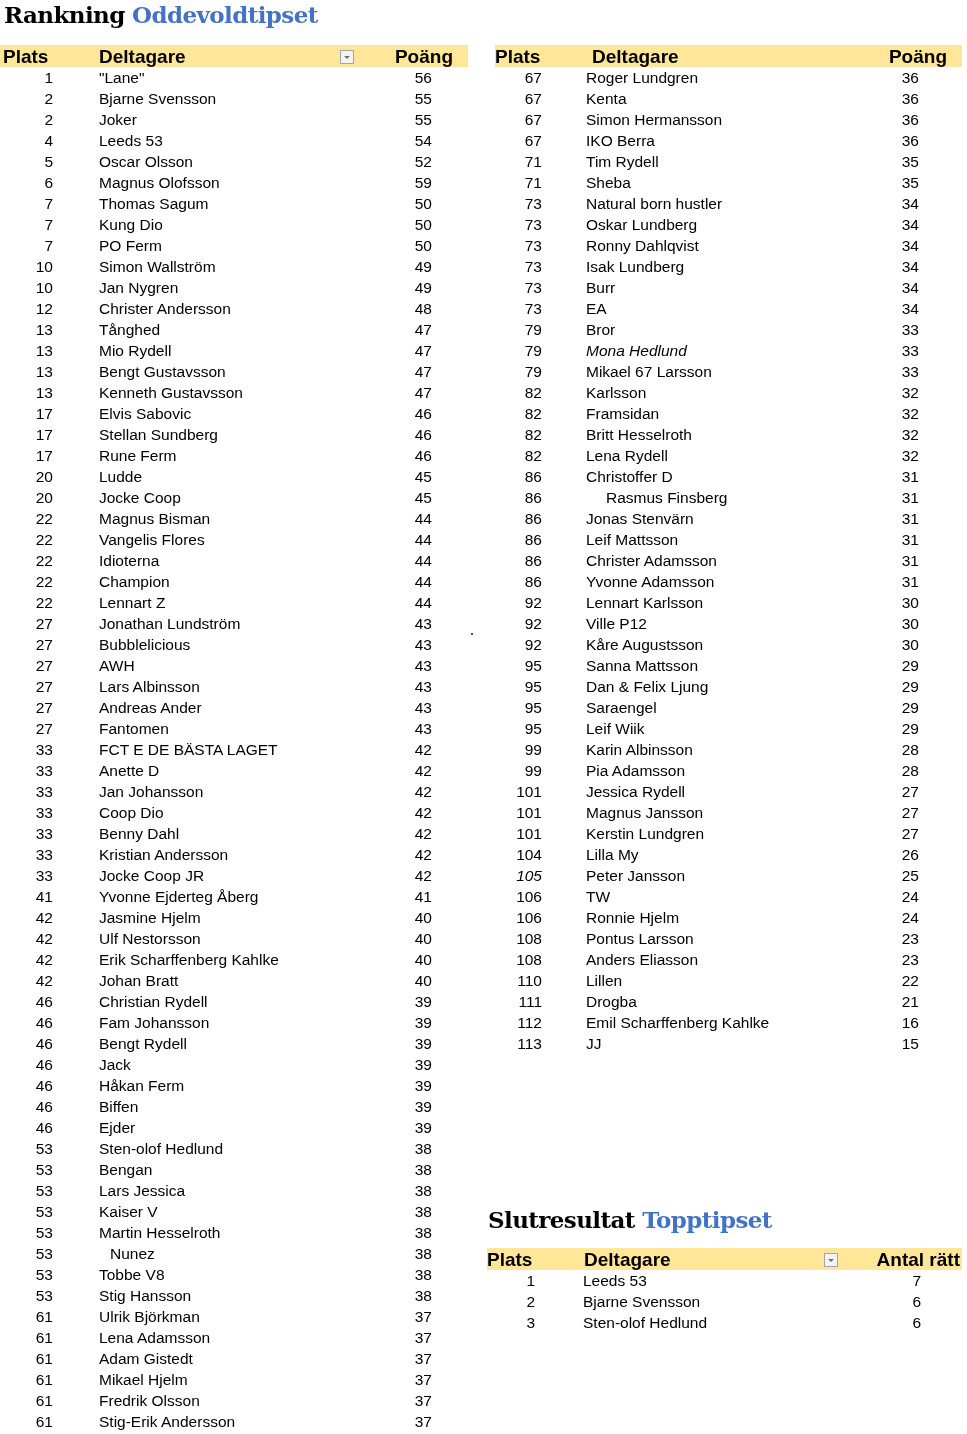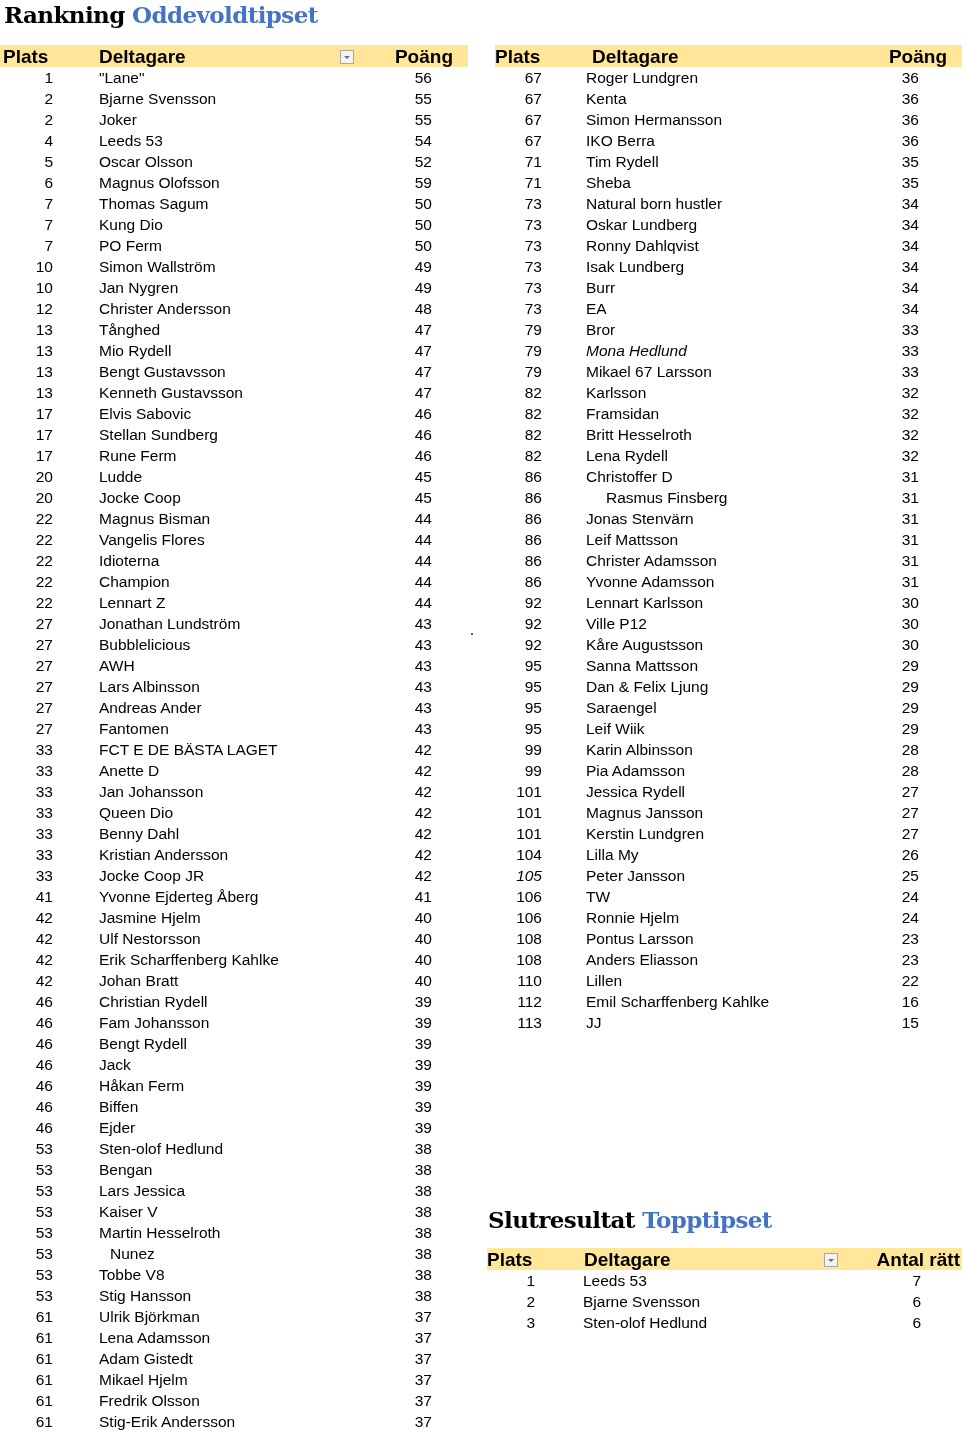--- a/index.html
+++ b/index.html
@@ -202,21 +202,21 @@
         <span style="left: 99px;">Anette D</span>
         <span class="num" style="right: 36px;">42</span>
       </div>
       <div class="row">
         <span class="num" style="right: 415px;">33</span>
         <span style="left: 99px;">Jan Johansson</span>
         <span class="num" style="right: 36px;">42</span>
       </div>
       <div class="row">
         <span class="num" style="right: 415px;">33</span>
-        <span style="left: 99px;">Queen Dio</span>
+        <span style="left: 99px;">Coop Dio</span>
         <span class="num" style="right: 36px;">42</span>
       </div>
       <div class="row">
         <span class="num" style="right: 415px;">33</span>
         <span style="left: 99px;">Benny Dahl</span>
         <span class="num" style="right: 36px;">42</span>
       </div>
       <div class="row">
         <span class="num" style="right: 415px;">33</span>
         <span style="left: 99px;">Kristian Andersson</span>
@@ -579,20 +579,25 @@
       </div>
       <div class="row">
         <span class="num" style="right: 420px;">108</span>
         <span style="left: 91px;">Anders Eliasson</span>
         <span class="num" style="right: 43px;">23</span>
       </div>
       <div class="row">
         <span class="num" style="right: 420px;">110</span>
         <span style="left: 91px;">Lillen</span>
         <span class="num" style="right: 43px;">22</span>
+      </div>
+      <div class="row">
+        <span class="num" style="right: 420px;">111</span>
+        <span style="left: 91px;">Drogba</span>
+        <span class="num" style="right: 43px;">21</span>
       </div>
       <div class="row">
         <span class="num" style="right: 420px;">112</span>
         <span style="left: 91px;">Emil Scharffenberg Kahlke</span>
         <span class="num" style="right: 43px;">16</span>
       </div>
       <div class="row">
         <span class="num" style="right: 420px;">113</span>
         <span style="left: 91px;">JJ</span>
         <span class="num" style="right: 43px;">15</span>

